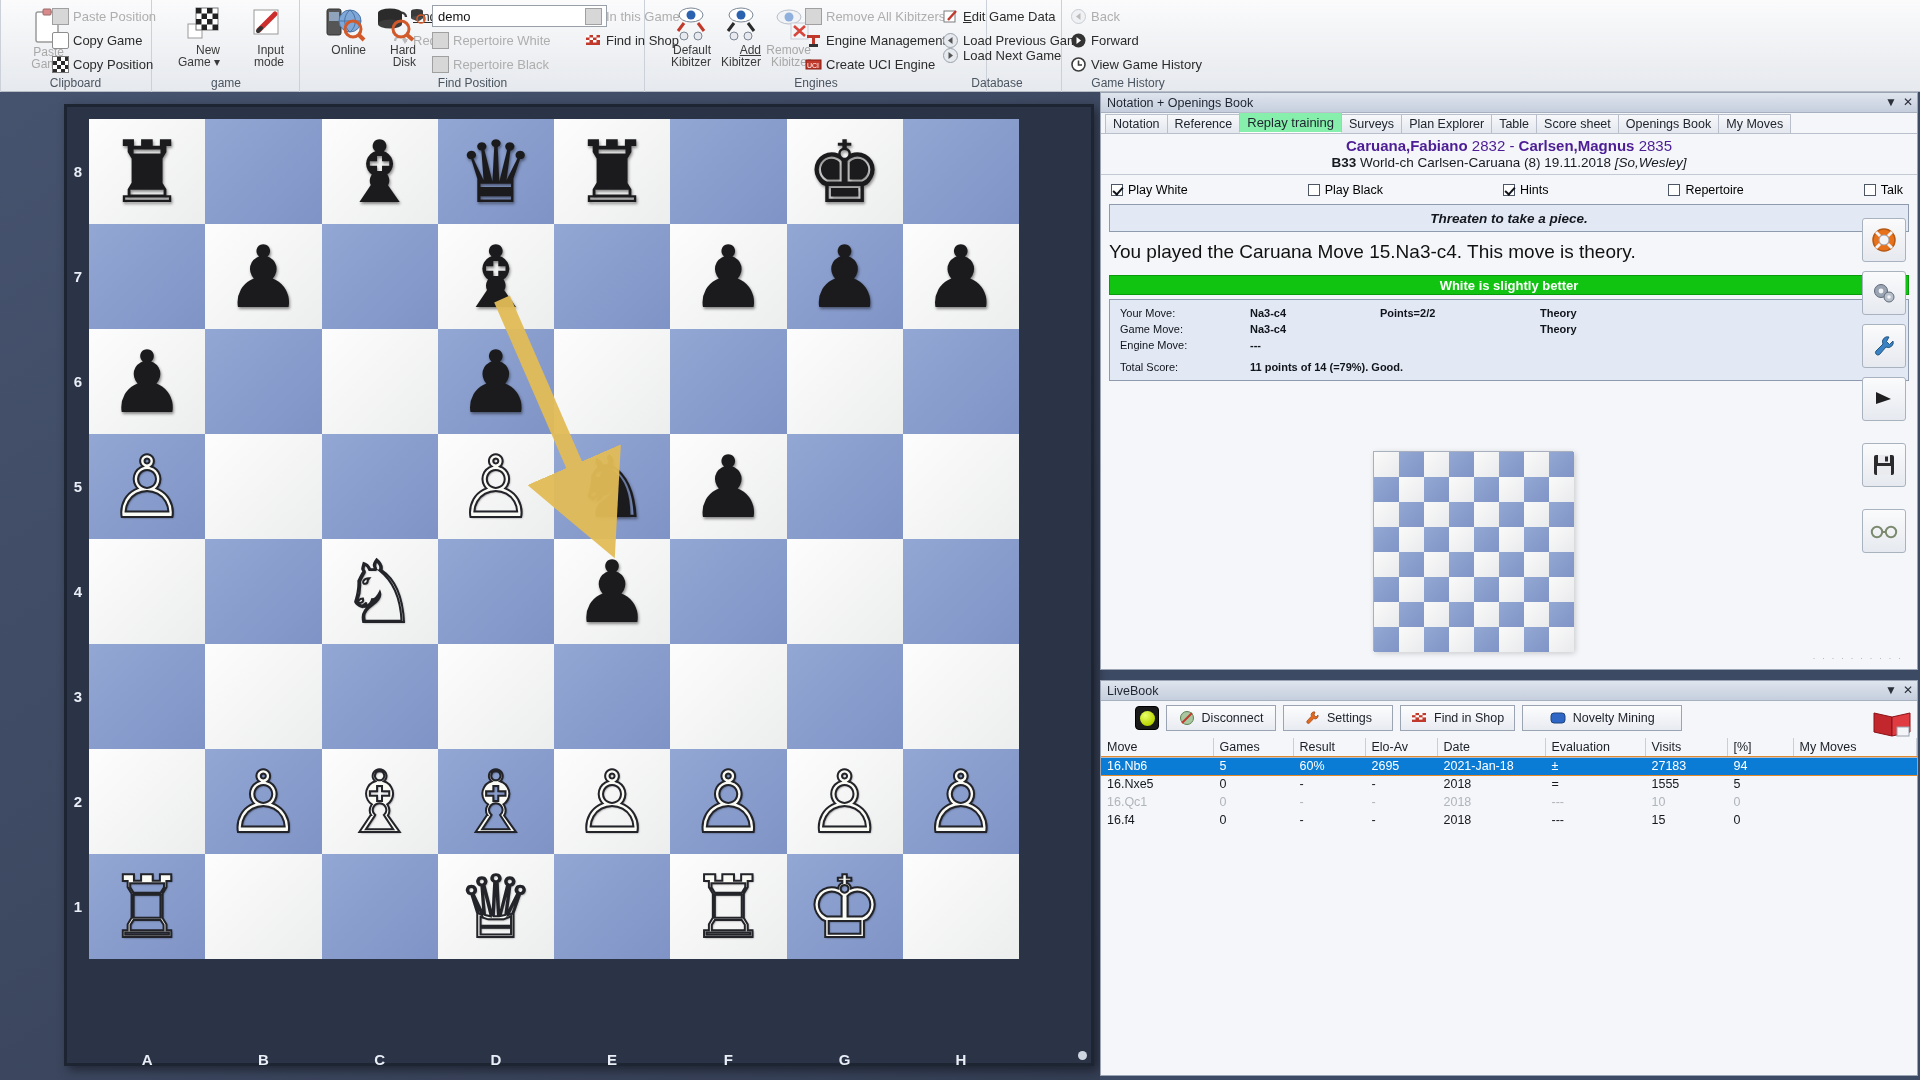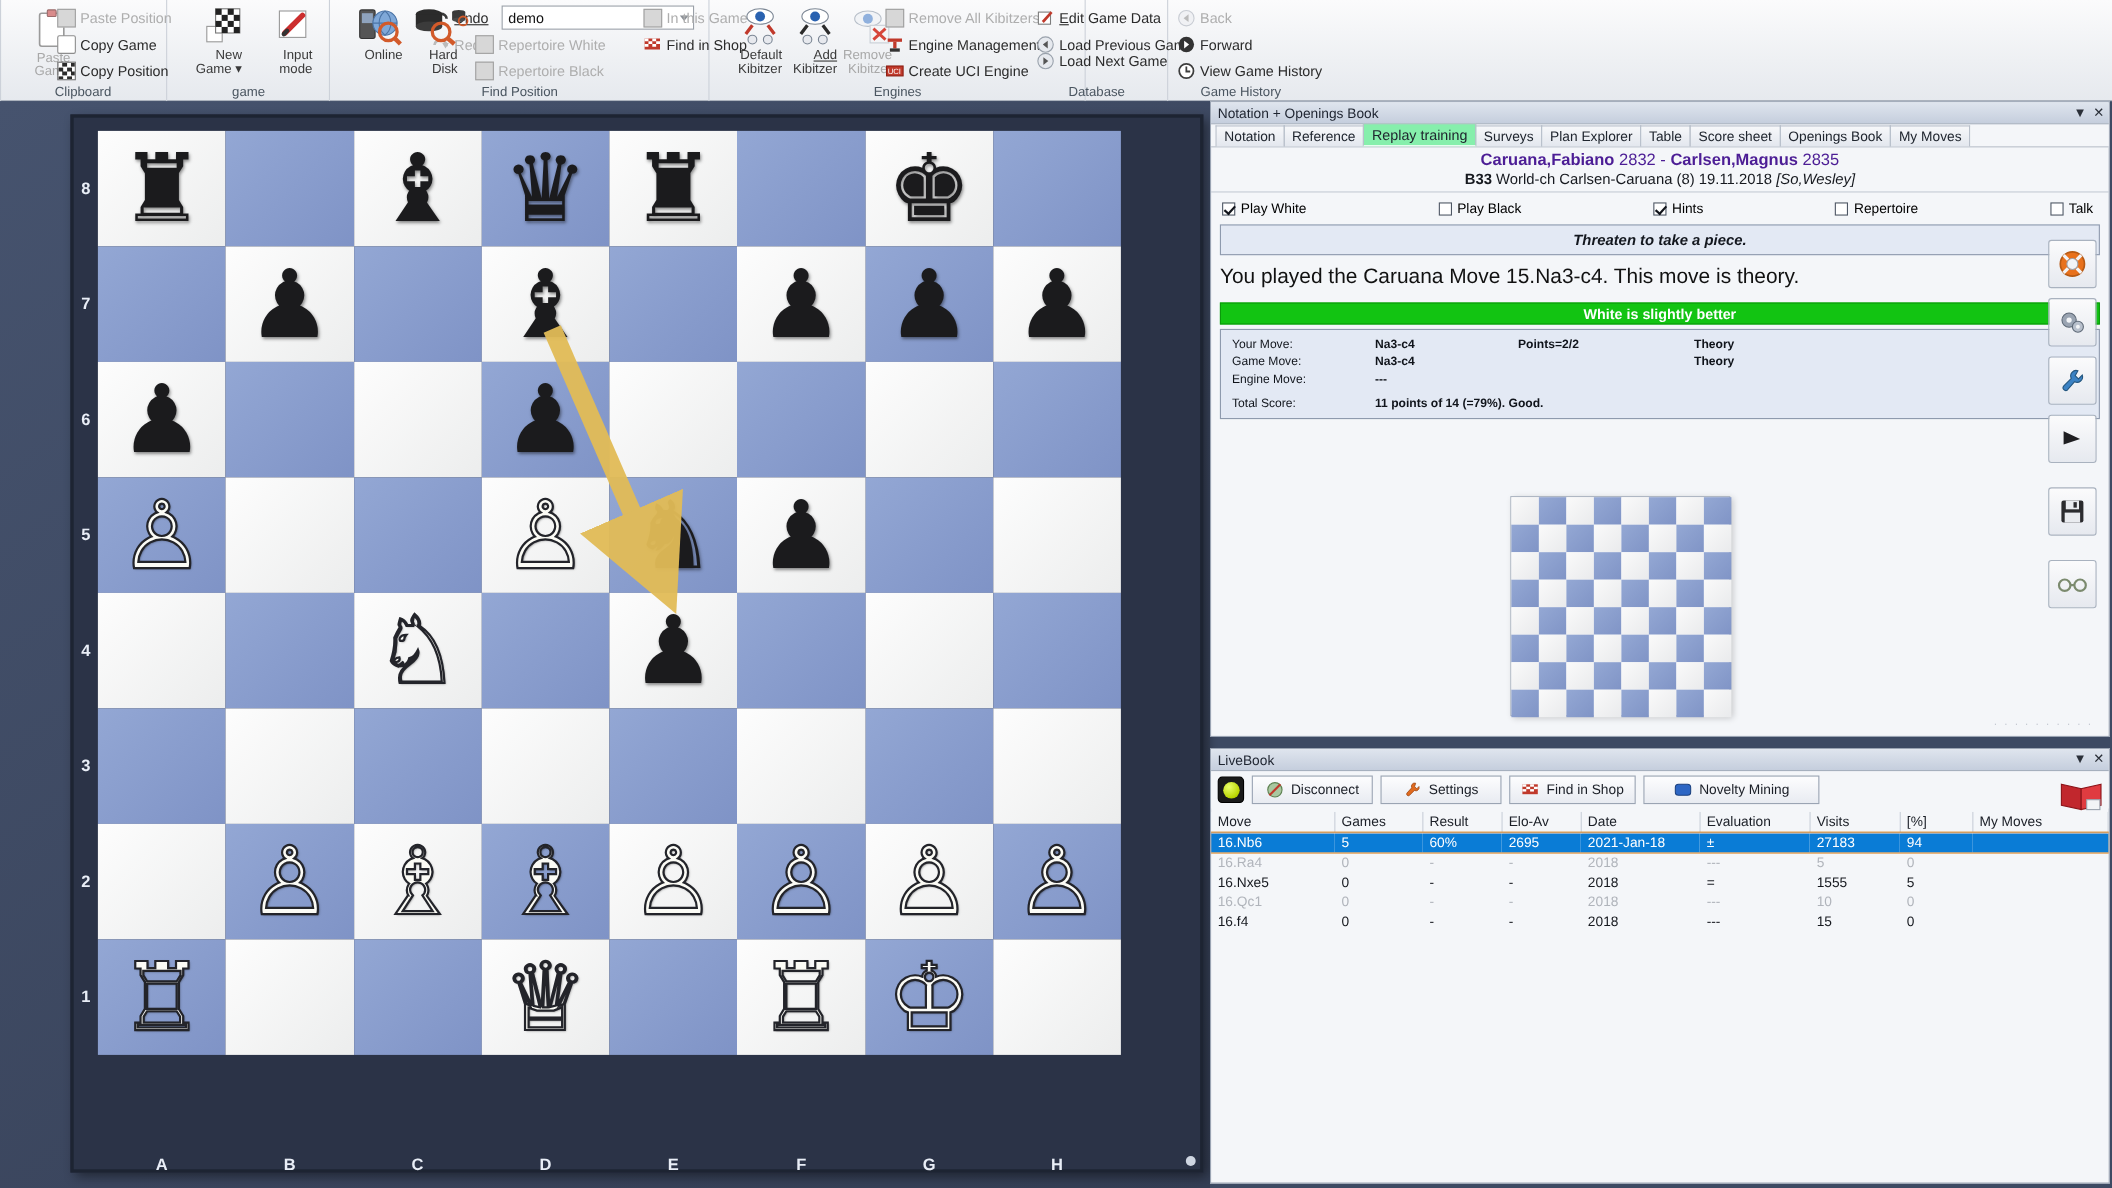--- a/index.html
+++ b/index.html
@@ -48,21 +48,21 @@
   
   .ic-clip { background:#fff; border:1px solid #8d8d8d; border-radius:2px; }
   .ic-chk  { background:
       repeating-conic-gradient(#2b2b2b 0% 25%, #ffffff 0% 50%) 0 0/8px 8px;
       border:1px solid #777; }
   .ic-gray { background:#d7d7d7; border:1px solid #a0a0a0; }
 
   .combo {
     position: absolute; height: 22px; background:#fff;
     border:1px solid #9aa0a8; display:flex; align-items:center;
-    padding-left:5px; font-size:13px; color:#111;margin-left:24px;
+    padding-left:5px; font-size:13px; color:#111;
   }
   .combo .arrow {
     position:absolute; right:4px; top:8px; width:0;height:0;
     border-left:4px solid transparent;border-right:4px solid transparent;
     border-top:5px solid #8a8f96;
   }
 
   
   .boardpane {
     position: absolute; left: 0; top: 92px;
@@ -169,21 +169,21 @@
   .sbtn {
     width:44px;height:44px; margin-bottom:9px;
     background: linear-gradient(#fbfbfc,#e6e9ef);
     border:1px solid #a9b2bf; border-radius:3px;
     display:flex;align-items:center;justify-content:center;
     font-size:22px; cursor:default;
   }
 
   
   .lbtoolbar { height:34px; display:flex; align-items:center; padding:16px 6px; gap:7px;
-               background:#f4f6f9; }
+               background:#f4f6f9;margin-left:28px; }
   .lbbtn {
     height:26px; border:1px solid #9aa4b3;
     background: linear-gradient(#fdfdfe,#e8ebf1);
     display:flex;align-items:center; padding:0 10px; font-size:12.5px; color:#1b1f27;
     cursor:default; gap:7px; min-width:110px; justify-content:center;
   }
   .lbbtn .bi { width:16px;height:16px; flex:none; }
   .lamp { width:24px;height:24px;border-radius:4px;background:#1a1a1a;
           display:flex;align-items:center;justify-content:center; border:1px solid #000;}
   .lamp .bulb{ width:15px;height:15px;border-radius:50%;
@@ -925,31 +925,20 @@
               <td>5</td>
               <td>60%</td>
               <td>2695</td>
               <td>2021-Jan-18</td>
               <td>±</td>
               <td>27183</td>
               <td>94</td>
               <td></td>
             </tr>
             <tr>
-              <td class="dim">16.Ra4</td>
-              <td class="dim">0</td>
-              <td class="dim">-</td>
-              <td class="dim">-</td>
-              <td class="dim">2018</td>
-              <td class="dim">---</td>
-              <td class="dim">5</td>
-              <td class="dim">0</td>
-              <td class="dim"></td>
-            </tr>
-            <tr>
               <td>16.Nxe5</td>
               <td>0</td>
               <td>-</td>
               <td>-</td>
               <td>2018</td>
               <td>=</td>
               <td>1555</td>
               <td>5</td>
               <td></td>
             </tr>

